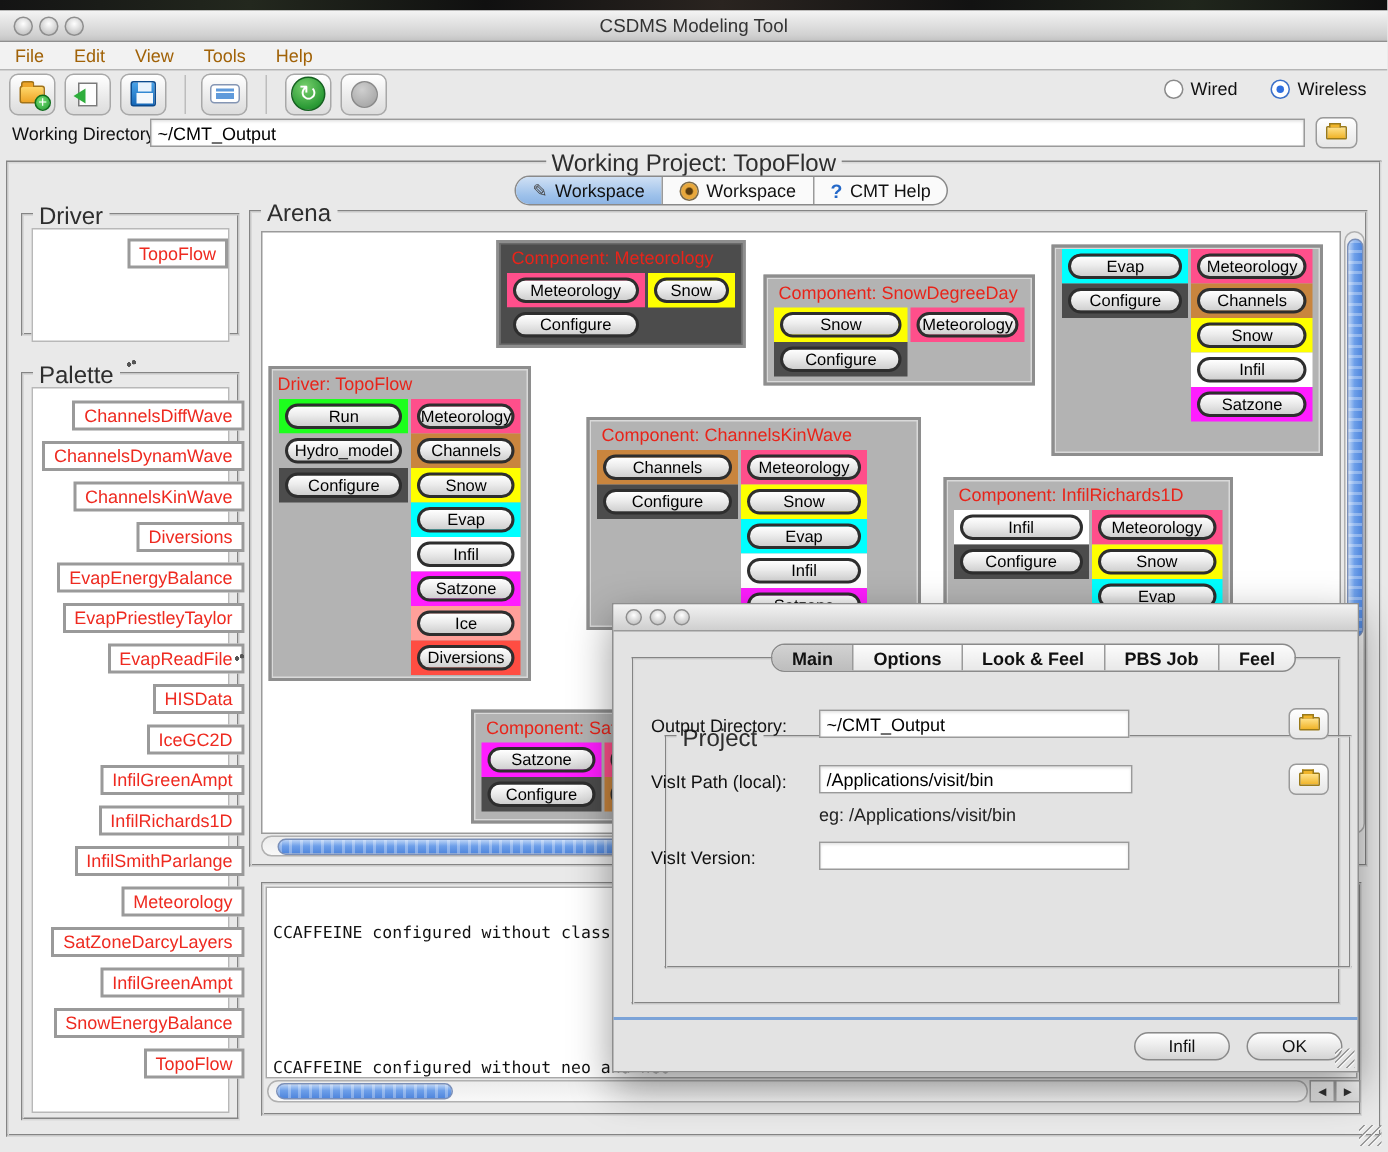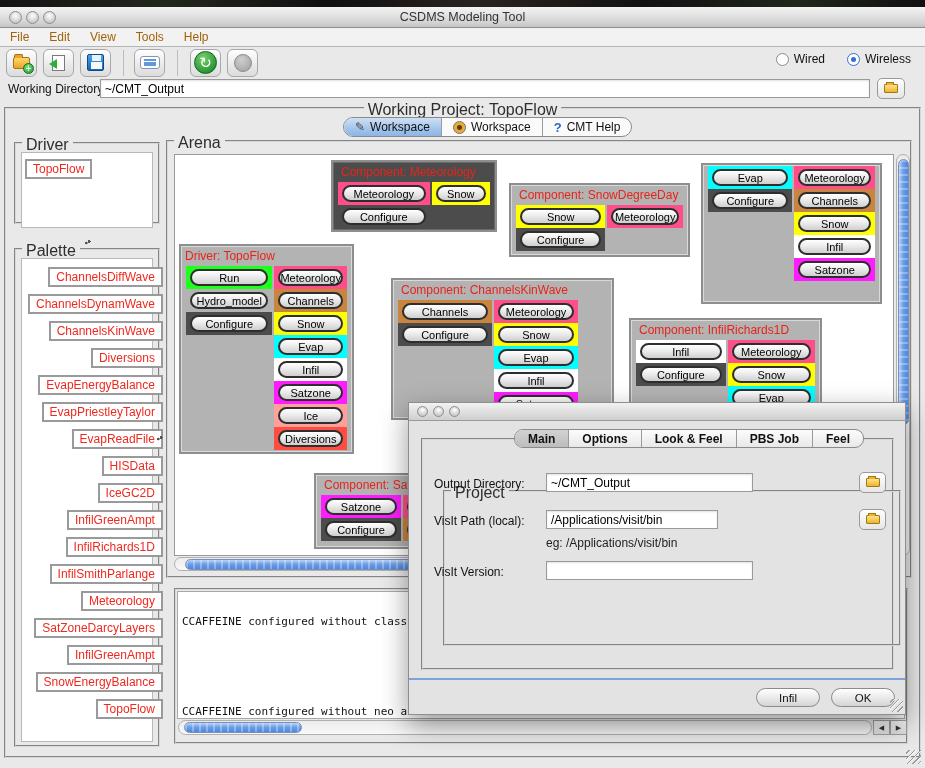--- a/index.html
+++ b/index.html
@@ -87,21 +87,21 @@
   .main-tab { display:flex; align-items:center; gap:5px; padding:0 11px; font-size:12px; color:#111;
     border-left:1px solid #9a9a9a; }
   .main-tab:first-child { border-left:none; }
   .main-tab.sel { background:linear-gradient(180deg,#cfe0f4,#9cc0ea 70%,#8db4e4); }
   .ic-pencil { font-size:12px; color:#444; transform:rotate(0deg); }
   .ic-eye { width:13px; height:13px; border-radius:50%; border:1px solid #7a6a4a;
     background:radial-gradient(circle at 50% 50%,#5a3c0e 0 2px,#e8a83c 3px 5px,#f6e7c4 6px); }
   .ic-q { font-size:13px; font-weight:bold; color:#2468c8; }
 
   
-  .driver-fs { left:14px; top:142px; width:146px; height:82px; }
+  .driver-fs { left:14px; top:142px; width:146px; height:82px;text-align:right; }
   .panel-white { position:absolute; background:#fff; border:1px solid #b8b8b8; }
   .red-item { display:inline-block; border:2px solid #9a9a9a; background:#fff; color:#ee2a20;
     font-size:12px; padding:1px 6px; cursor:default; }
   .palette-fs { left:14px; top:248px; width:146px; height:499px; }
   .pal-list { position:absolute; left:6px; top:8px; display:flex; flex-direction:column; gap:7px; align-items:flex-end; }
   .split-handle { width:7px; height:5px; background:
     radial-gradient(circle at 30% 60%, #555 0 1.4px, transparent 1.6px),
     radial-gradient(circle at 75% 30%, #555 0 1.4px, transparent 1.6px); }
 
   
@@ -541,21 +541,21 @@
     <div class="dlg-tab">Feel</div>
   </div>
 
   <span class="dlg-label" style="left:25px; top:74px;">Output Directory:</span>
   <input class="field dlg-field" style="left: 137px; top: 70px; width: 207px;" value="~/CMT_Output">
   <div class="browse-btn dlg-browse" style="left:450px; top:69px;">
     <span class="folder-glyph"></span>
   </div>
 
   <span class="dlg-label" style="left:25px; top:111px;">VisIt Path (local):</span>
-  <input class="field dlg-field" style="left: 137px; top: 107px; width: 172px;" value="/Applications/visit/bin">
+  <input class="field dlg-field" style="left: 137px; top: 107px; width: 209px;" value="/Applications/visit/bin">
   <div class="browse-btn dlg-browse" style="left:450px; top:106px;">
     <span class="folder-glyph"></span>
   </div>
   <span class="dlg-hint" style="left:137px; top:133px;">eg: /Applications/visit/bin</span>
 
   <span class="dlg-label" style="left:25px; top:162px;">VisIt Version:</span>
   <input class="field dlg-field" style="left: 137px; top: 158px; width: 207px;" value="">
 
   <div class="dlg-blue-line"></div>
   <button class="aqua-btn" style="left:347px; top:285px; width:64px;">Infil</button>

